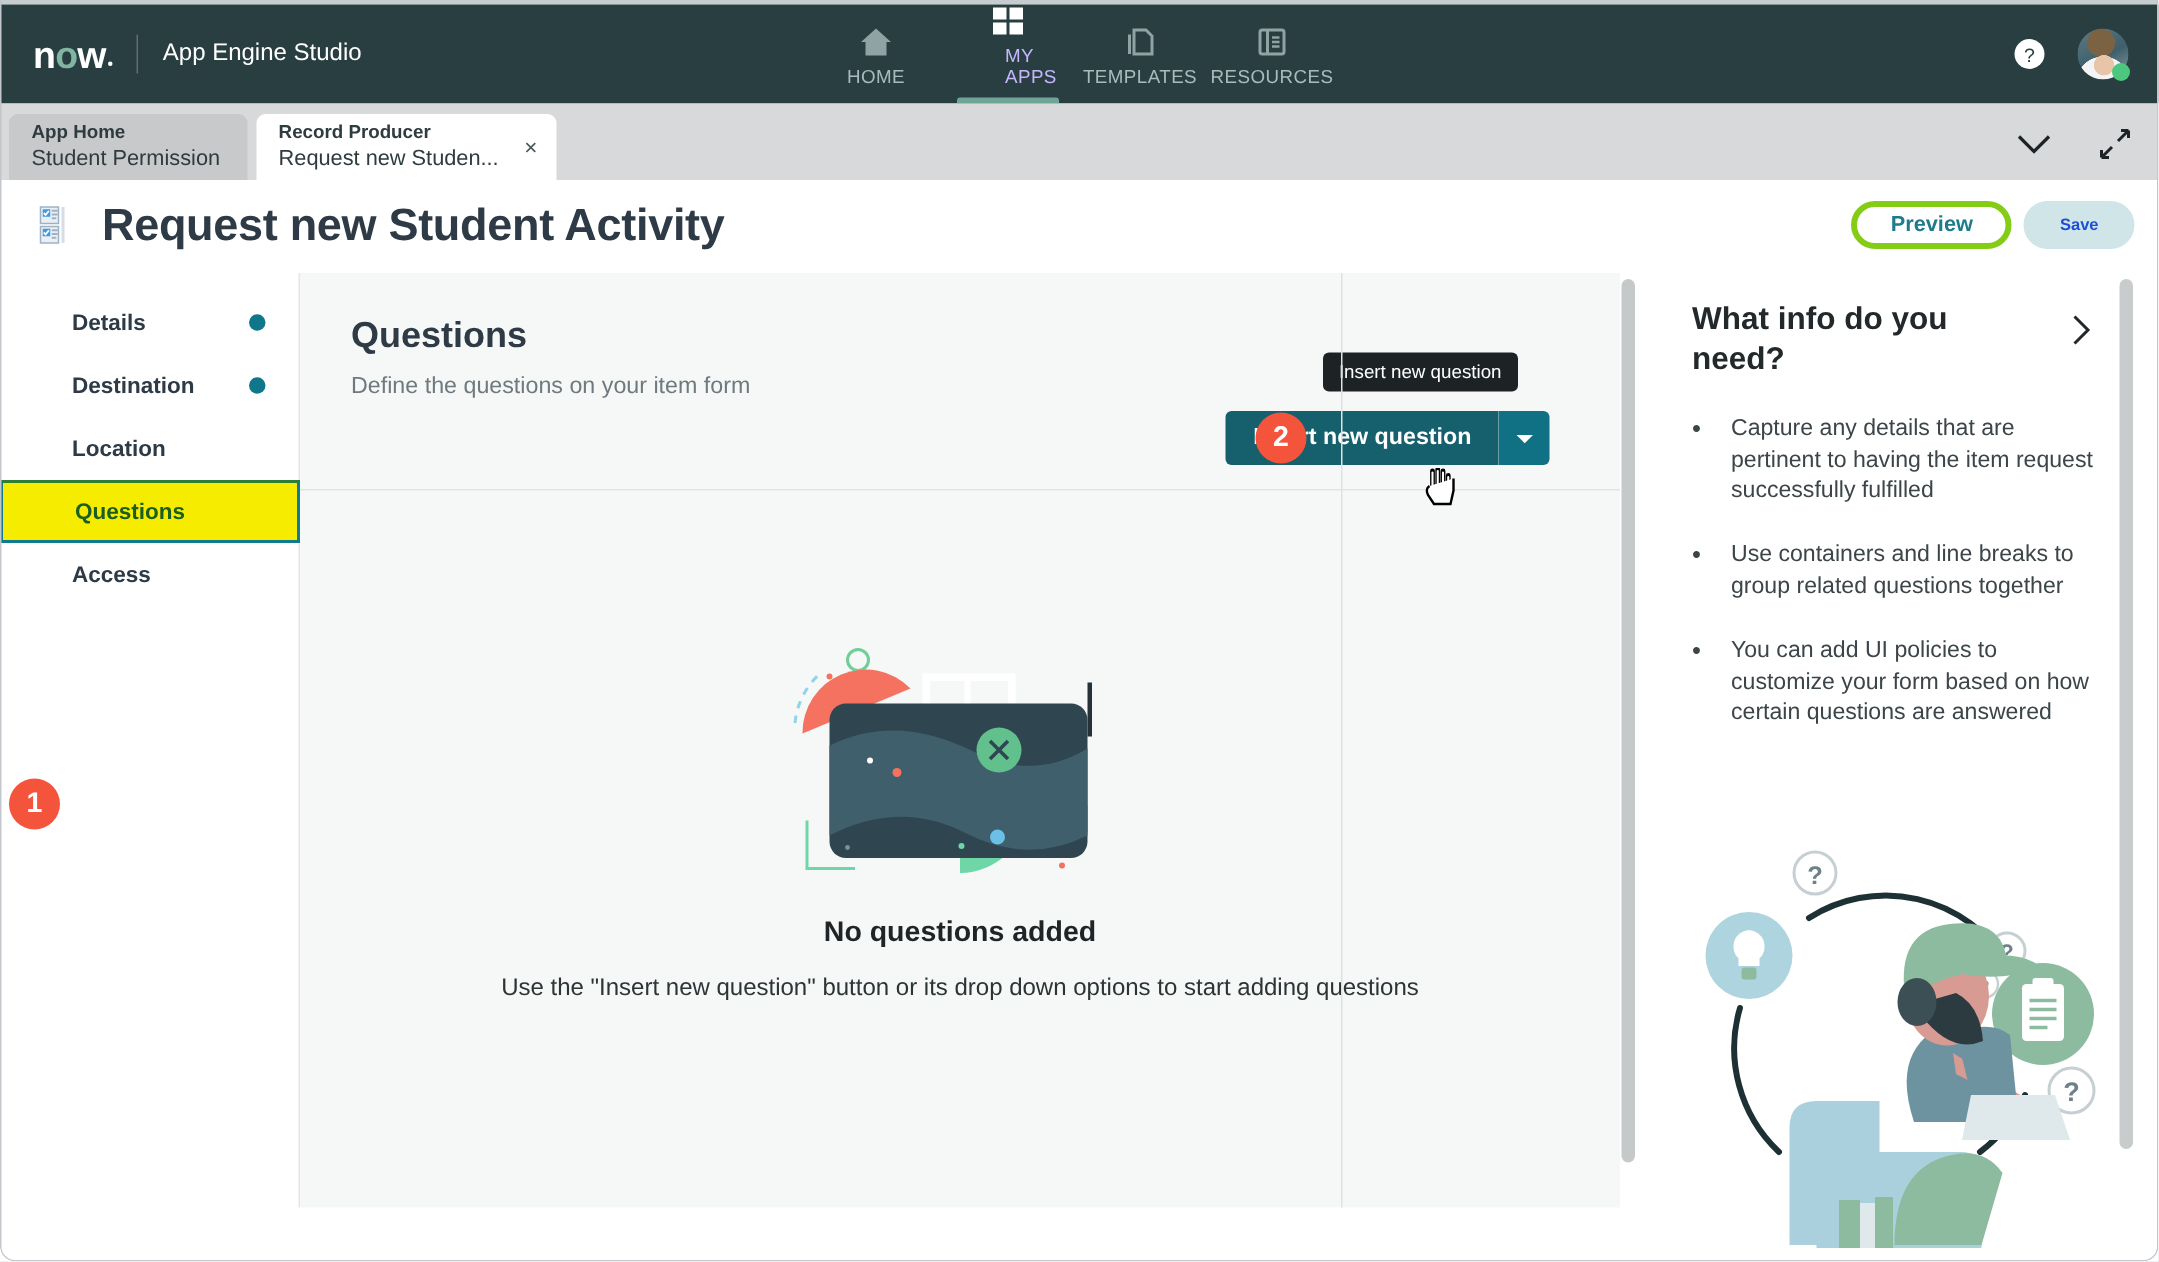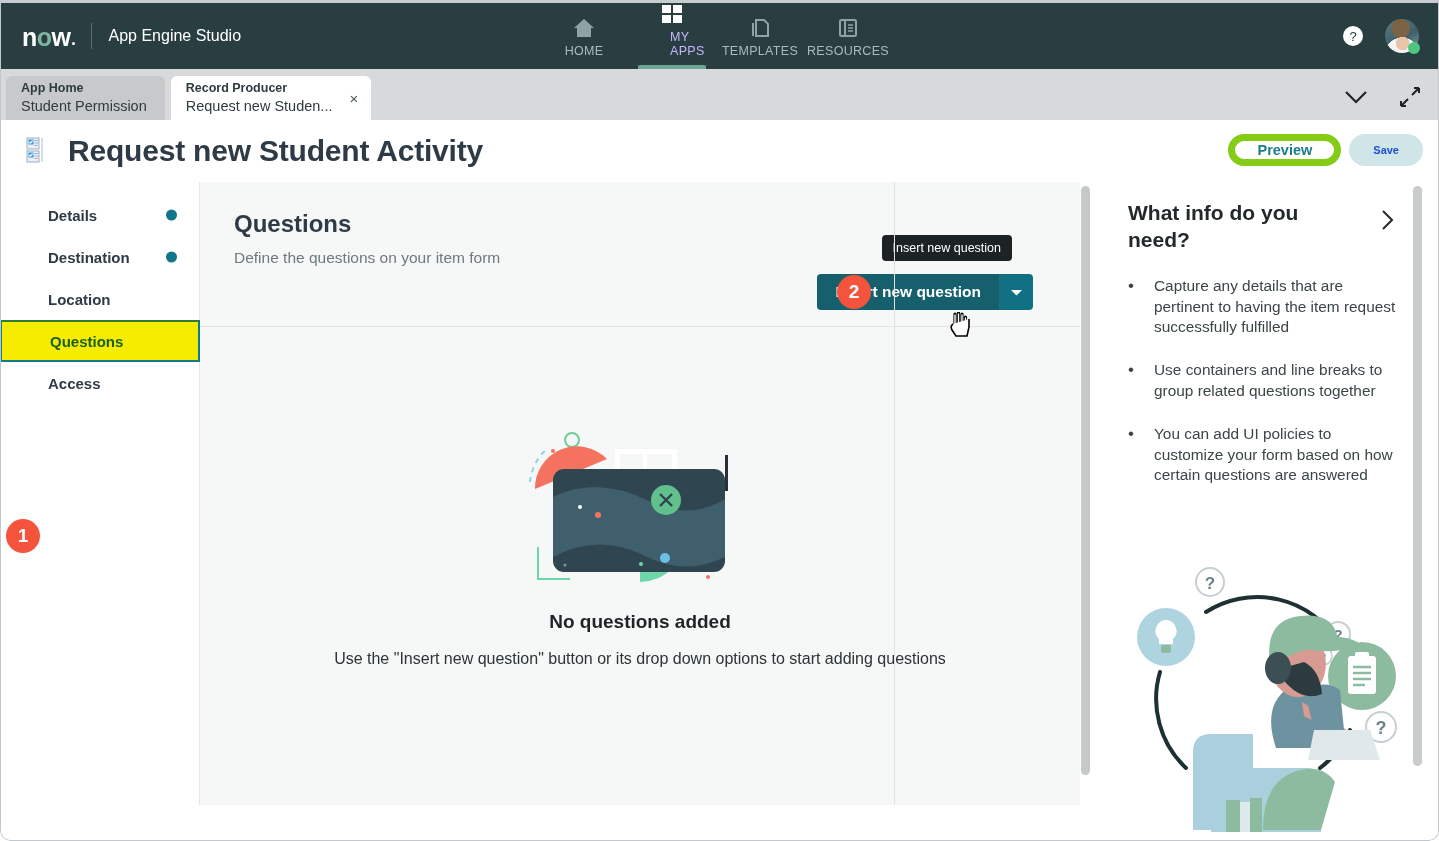--- a/index.html
+++ b/index.html
@@ -255,21 +255,21 @@
     right: 16px;
     top: 14px;
     display: flex;
     align-items: center;
     gap: 8px;
   }
   .btn-preview {
     height: 32px;
     padding: 0 22px;
     border-radius: 16px;
-    border: 7px solid #84cc16;
+    border: 4px solid #84cc16;
     background: #ffffff;
     color: #1d7b8c;
     font-size: 14.5px;
     font-weight: 700;
     font-family: "Liberation Sans", sans-serif;
     cursor: pointer;
   }
   .btn-save {
     height: 32px;
     padding: 0 24px;

